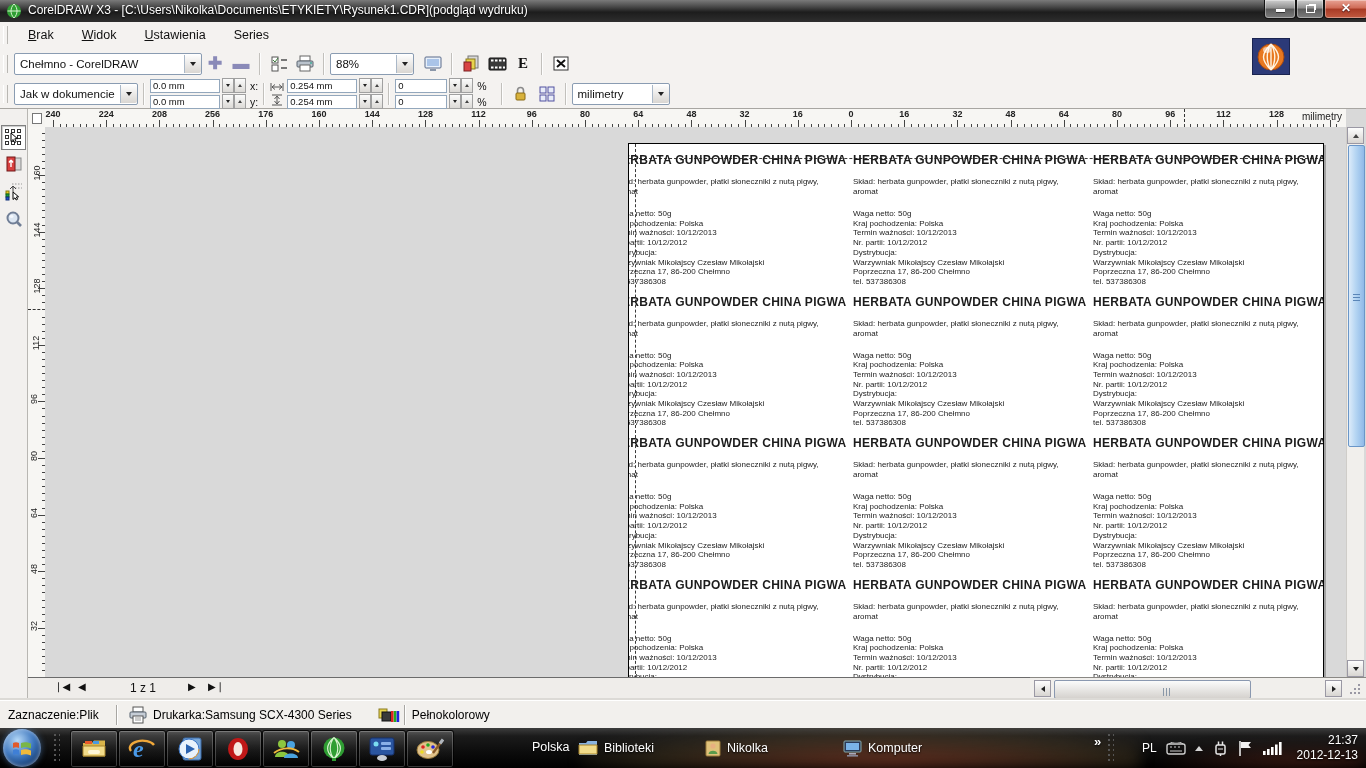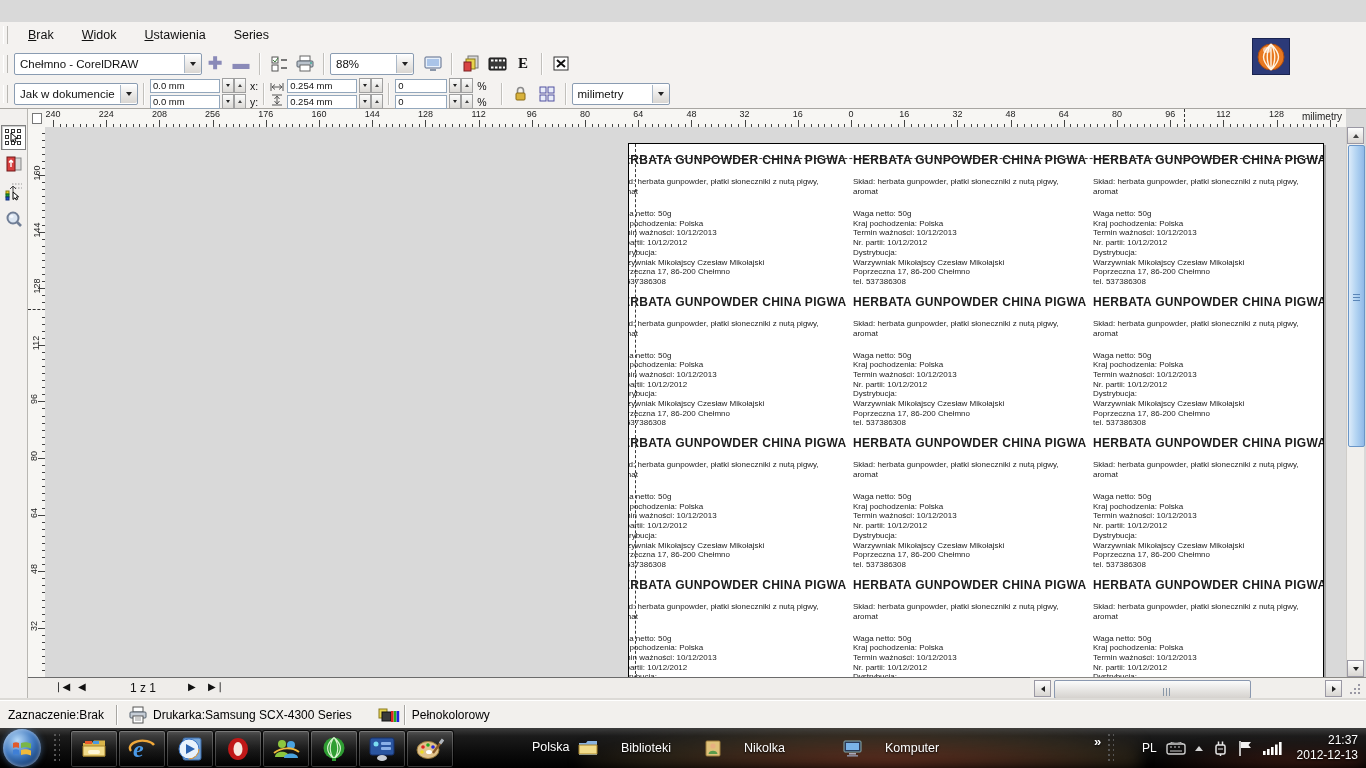--- a/index.html
+++ b/index.html
@@ -61,21 +61,21 @@
   .corner .pg{position:absolute;left:4px;top:4px;width:8px;height:9px;background:#fff;border:1px solid #777;}
   .rulerH{position:absolute;left:45px;top:109px;width:1301px;height:18px;background:#f7f6f3;
     border-bottom:1px solid #9a9a9a;overflow:hidden;}
   .rulerV{position:absolute;left:28px;top:127px;width:17px;height:550px;background:#f7f6f3;
     border-right:1px solid #9a9a9a;overflow:hidden;}
   .rulerH .tick{position:absolute;bottom:0;width:1px;background:#444;height:3px;}
   .rulerH .tick.major{height:7px;}
   .rulerV .tick{position:absolute;right:0;height:1px;background:#444;width:3px;}
   .rulerV .tick.major{width:7px;}
   .rlab{position:absolute;font-size:9px;color:#222;}
-  .rulerH .rlab{top:0;transform:translateX(-50%);}
+  .rulerH .rlab{top:0;transform:translateX(-50%);font-weight:bold;}
   .rulerV .rlab{left:1px;transform:translateY(50%) rotate(-90deg);transform-origin:center;}
   .runit-h{position:absolute;right:4px;top:2px;font-size:10px;color:#222;}
   .rmark-h{position:absolute;left:1139px;top:0;height:18px;border-left:1px dashed #333;}
   .rmark-v{position:absolute;top:182px;left:0;width:17px;border-top:1px dashed #333;}
   
   .canvas{position:absolute;left:45px;top:127px;width:1301px;height:550px;background:#d9d9d9;overflow:hidden;}
   .page{position:absolute;left:583px;top:16px;width:694px;height:560px;background:#fff;
     border:1px solid #000;box-shadow:2px 2px 0 rgba(0,0,0,.25);overflow:hidden;}
   .dashH{position:absolute;left:0;top:14px;width:694px;border-top:1px dashed #3a3a3a;}
   .dashV{position:absolute;left:6px;top:0;height:560px;border-left:1px dashed #3a3a3a;}
@@ -122,33 +122,43 @@
   .orb{position:absolute;left:3px;top:1px;width:38px;height:38px;border-radius:50%;
     background:radial-gradient(circle at 38% 30%,#b6d9f7,#3f78c0 45%,#123668 80%,#071f40);
     box-shadow:inset 0 0 4px rgba(255,255,255,.6),0 0 6px rgba(90,150,220,.5);}
   .orbflag{position:absolute;left:9px;top:10px;width:20px;height:18px;}
   .tgrip{position:absolute;top:6px;width:6px;height:28px;
     background:repeating-radial-gradient(circle at 1px 1px,#555 0 .8px,transparent 1px 5px) 0 0/5px 5px;}
   .appbtn{position:absolute;top:2px;width:46px;height:36px;border:1px solid rgba(0,0,0,.85);border-radius:3px;
     background:linear-gradient(rgba(255,255,255,.18),rgba(255,255,255,.05) 50%,rgba(0,0,0,.15));
     box-shadow:inset 0 0 0 1px rgba(255,255,255,.22);display:flex;align-items:center;justify-content:center;}
   .qtext{position:absolute;top:12px;color:#fff;font-size:12.5px;text-shadow:0 1px 2px #000;white-space:nowrap;}
-  .qbtn{position:absolute;top:6px;height:28px;display:flex;align-items:center;gap:23px;color:#fff;
+  .qbtn{position:absolute;top:6px;height:28px;display:flex;align-items:center;gap:6px;color:#fff;
     font-size:12.5px;text-shadow:0 1px 2px #000;justify-content:center;}
   .chev{color:#fff;font-size:13px;font-weight:bold;text-shadow:0 1px 2px #000;}
   .tray{position:absolute;right:0;top:0;height:40px;display:flex;align-items:center;gap:9px;padding-right:8px;}
   .traytxt{color:#fff;font-size:12px;text-shadow:0 1px 2px #000;}
   .clock{color:#fff;font-size:12px;text-align:right;line-height:15px;text-shadow:0 1px 2px #000;margin-left:6px;}
   .uptri{width:0;height:0;border-left:4px solid transparent;border-right:4px solid transparent;border-bottom:5px solid #d5d5d5;}
 </style>
 </head>
 <body>
 
 <div id="app">
 
+  <div class="titlebar">
+    <svg class="appicon" viewBox="0 0 16 16">
+      <circle cx="8" cy="8" r="7" fill="#2f9e33"></circle>
+      <path d="M8 1 C4 5 4 11 8 15 M8 1 C12 5 12 11 8 15 M1.5 8 H14.5" stroke="#d8f2d0" stroke-width="1" fill="none"></path>
+    </svg>
+    <span class="ttext">CorelDRAW X3 - [C:\Users\Nikolka\Documents\ETYKIETY\Rysunek1.CDR](podgląd wydruku)</span>
+    <div class="winbtn min"><span class="glyph-min"></span></div>
+    <div class="winbtn res"><span class="glyph-res"></span></div>
+    <div class="winbtn cls"><span class="glyph-cls">✕</span></div>
+  </div>
 
   <div class="menubar">
     <div class="menugrip"></div>
     <div class="menuitem uf">Brak</div>
     <div class="menuitem uf">Widok</div>
     <div class="menuitem uf">Ustawienia</div>
     <div class="menuitem">Series</div>
   </div>
 
   <div class="toolbar tb1">
@@ -924,21 +934,21 @@
     <i style="left:12px;top:14px;"></i>
       <i style="left:8px;top:14px;"></i>
       <i style="left:12px;top:10px;"></i>
       <i style="left:4px;top:14px;"></i>
       <i style="left:8px;top:10px;"></i>
       <i style="left:12px;top:6px;"></i>
   </div>
 
   <div class="statusstrip"></div>
   <div class="statusbar">
-    <span style="margin-left:8px;width:108px;">Zaznaczenie:Brak</span>
+    <span style="margin-left:8px;width:108px;">Zaznaczenie:Plik</span>
     <span class="ssep"></span>
     <svg width="20" height="18" viewBox="0 0 20 18" style="margin-left:10px;">
       <rect x="5" y="1" width="10" height="5" fill="#fff" stroke="#555"></rect>
       <rect x="2" y="6" width="16" height="6" rx="1" fill="#c6cdd6" stroke="#55606c"></rect>
       <rect x="5" y="10" width="10" height="7" fill="#fff" stroke="#555"></rect>
       <path d="M7 12 h6 M7 14 h6" stroke="#999"></path>
     </svg>
     <span style="margin-left:5px;">Drukarka:Samsung SCX-4300 Series</span>
     <svg width="22" height="16" viewBox="0 0 22 16" style="margin-left:26px;">
       <rect x="1" y="2" width="8" height="9" fill="#e8d44d" stroke="#8a7a20"></rect>

